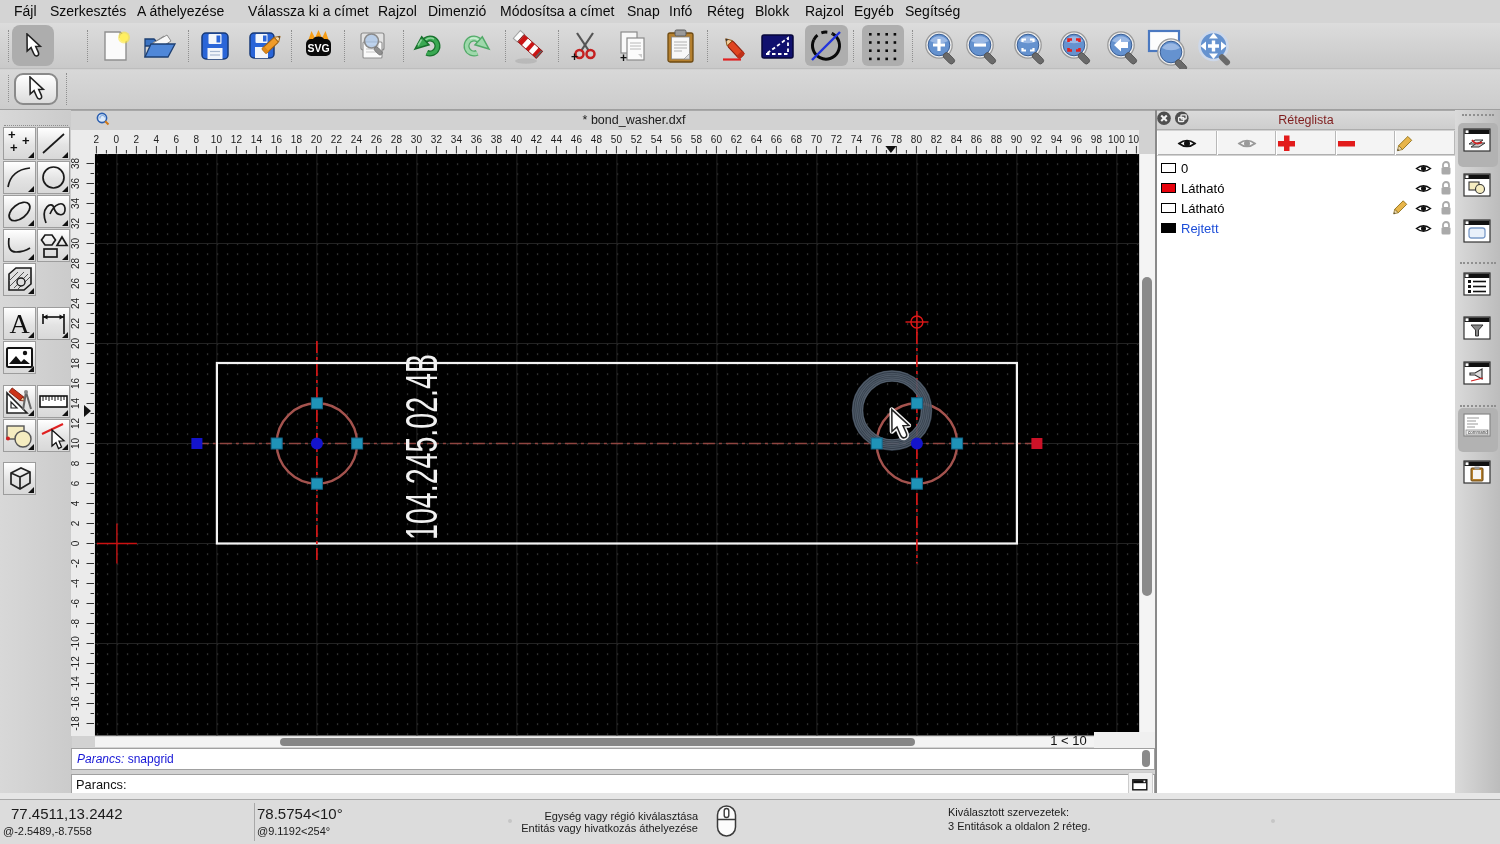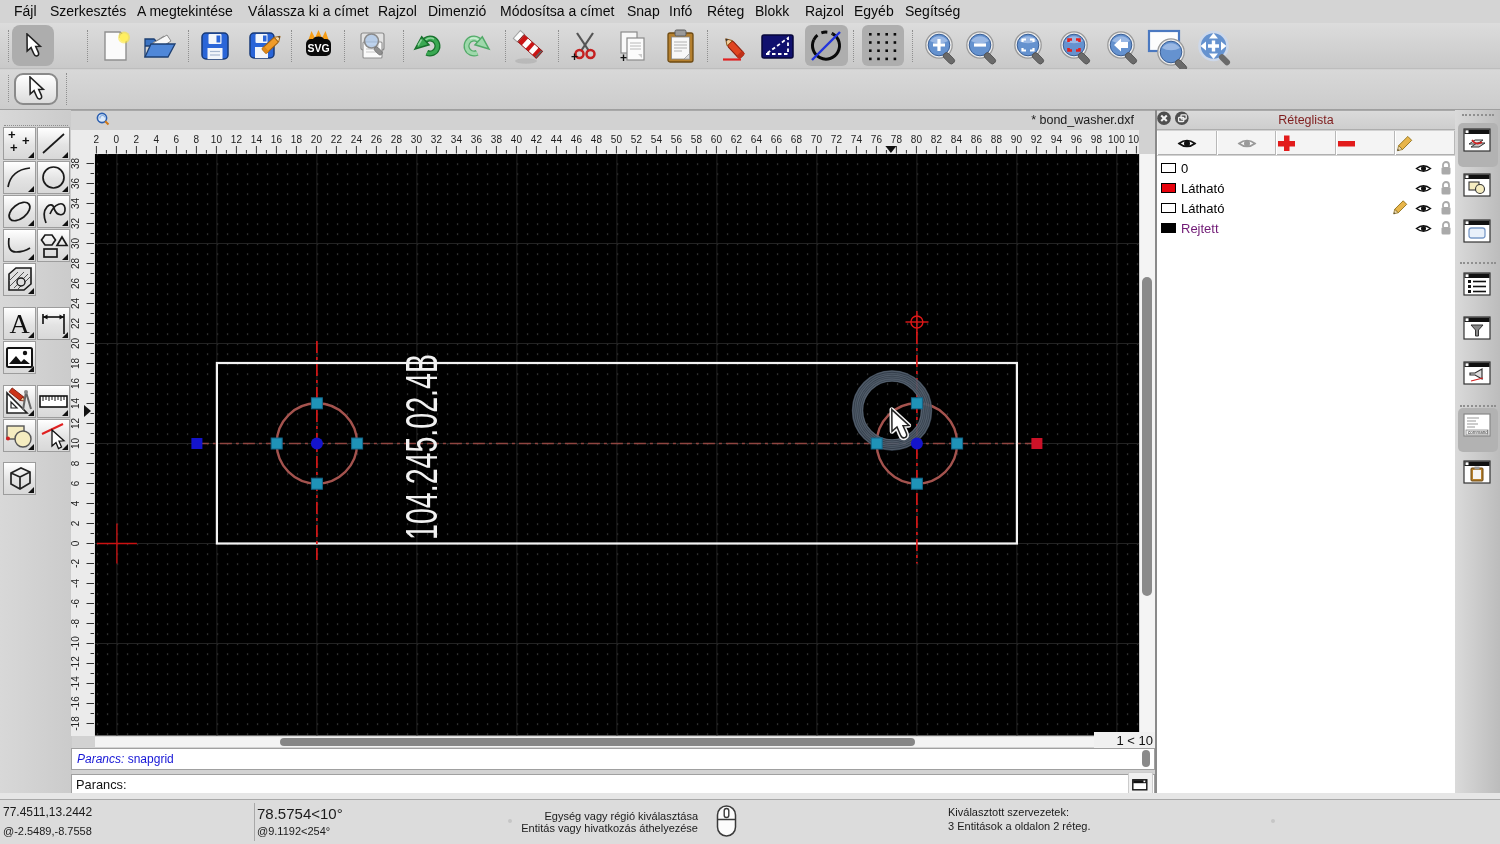--- a/index.html
+++ b/index.html
@@ -4,21 +4,21 @@
 html,body{width:1500px;height:844px;overflow:hidden;font-family:"Liberation Sans",sans-serif;background:#d2d2d2}
 .abs{position:absolute}
 .mi{position:absolute;top:0;height:23px;line-height:23px;font-size:14px;color:#0a0a0a;white-space:nowrap}
 .sep{position:absolute;width:0;border-left:1.6px dotted #8f8f8f}
 .tbtn{position:absolute;width:33px;height:33px;background:linear-gradient(#ffffff,#e3e3e3 55%,#d8d8d8);border:1px solid #9d9d9d}
 .corner{position:absolute;right:1px;bottom:1px;width:0;height:0;border-left:6px solid transparent;border-bottom:6px solid #111}
 </style></head><body>
 <div class="abs" style="left:0;top:0;width:1500px;height:23px;background:#d4d4d4"></div>
 <div class="mi" style="left:14px">Fájl</div>
 <div class="mi" style="left:50px">Szerkesztés</div>
-<div class="mi" style="left:137px">A megtekintése</div>
+<div class="mi" style="left:137px">A áthelyezése</div>
 <div class="mi" style="left:248px">Válassza ki a címet</div>
 <div class="mi" style="left:378px">Rajzol</div>
 <div class="mi" style="left:428px">Dimenzió</div>
 <div class="mi" style="left:500px">Módosítsa a címet</div>
 <div class="mi" style="left:627px">Snap</div>
 <div class="mi" style="left:669px">Infó</div>
 <div class="mi" style="left:707px">Réteg</div>
 <div class="mi" style="left:755px">Blokk</div>
 <div class="mi" style="left:805px">Rajzol</div>
 <div class="mi" style="left:854px">Egyéb</div>
@@ -393,21 +393,21 @@
     </svg>
     <div class="corner"></div>
   </div>
 <div class="tbtn" style="left:2.5px;top:462px">
     <svg style="position:absolute;left:0;top:0;overflow:hidden" width="31" height="31">
       <path d="M7 10 L17 5 L26 9 L26 20 L16 26 L7 21 Z M7 10 L16 14 L16 26 M16 14 L26 9" fill="none" stroke="#222" stroke-width="1.7"></path>
     </svg>
     <div class="corner"></div>
   </div>
 <div class="abs" style="left:71px;top:110px;width:1084px;height:20px;background:#d2d2d2;border-top:1px solid #a8a8a8"></div>
-<div class="abs" style="left:134px;top:113px;width:1000px;height:17px;text-align:right;font-size:12.5px;color:#1a1a1a">* bond_washer.dxf</div>
+<div class="abs" style="left:134px;top:113px;width:1000px;height:17px;text-align:center;font-size:12.5px;color:#1a1a1a">* bond_washer.dxf</div>
 <svg style="position:absolute;left:96px;top:112px;overflow:hidden" width="14" height="14">
     <circle cx="6" cy="6" r="4.6" fill="#ddeafa" stroke="#2b5fb0" stroke-width="1.6"></circle>
     <line x1="9.2" y1="9.2" x2="12.5" y2="12.5" stroke="#d07818" stroke-width="2"></line>
     <path d="M4 6.5 a2.5 2.5 0 0 1 5 -1" fill="none" stroke="#8ab0e0" stroke-width="1.2"></path>
   </svg>
 <svg style="position:absolute;left:71px;top:130px;overflow:hidden" width="1068" height="24">
     <rect x="0" y="0" width="1084" height="24" fill="#ebebeb"></rect>
     <line x1="25.4" y1="16" x2="25.4" y2="23.5" stroke="#333" stroke-width="1"></line>
     <text x="25.4" y="13" font-size="10" fill="#222" text-anchor="middle" font-family="Liberation Sans">2</text>
     <line x1="35.4" y1="20" x2="35.4" y2="23.5" stroke="#333" stroke-width="1"></line>
@@ -725,21 +725,21 @@
         <path d="M0 0 L0.2 21.8 L5.2 17.4 L8.7 25.4 Q10.3 29.2 13.2 28 Q16 26.8 14.3 23 L11.2 16.1 L17.1 15.8 Z" fill="none" stroke="#f5f5f5" stroke-width="4.6" stroke-linejoin="round"></path>
         <path d="M0 0 L0.2 21.8 L5.2 17.4 L8.7 25.4 Q10.3 29.2 13.2 28 Q16 26.8 14.3 23 L11.2 16.1 L17.1 15.8 Z" fill="#ffffff" stroke="#222" stroke-width="1.5"></path>
       </g>
     </g>
   </svg>
 <div class="abs" style="left:94.5px;top:735.5px;width:1044.5px;height:11.5px;background:#f3f3f3;border-top:1px solid #d8d8d8"></div>
 <div class="abs" style="left:280px;top:737.5px;width:635px;height:8.5px;background:#868686;border-radius:4.2px"></div>
 <div class="abs" style="left:1139px;top:154px;width:16px;height:581.5px;background:#f4f4f4;border-left:1px solid #d0d0d0"></div>
 <div class="abs" style="left:1141.5px;top:277px;width:10px;height:319px;background:#8a8a8a;border-radius:5px"></div>
 <div class="abs" style="left:1094px;top:732px;width:61px;height:15.5px;background:#f0f0f0"></div>
-<div class="abs" style="left:1094px;top:733px;width:59px;height:14px;font-size:13px;color:#111;text-align:right">1 &lt; 10</div>
+<div class="abs" style="left:1039px;top:733px;width:59px;height:14px;font-size:13px;color:#111;text-align:center">1 &lt; 10</div>
 <div class="abs" style="left:71px;top:748px;width:1084px;height:22px;background:#fff;border:1px solid #a0a0a0"></div>
 <div class="abs" style="left:77px;top:751.5px;font-size:12px;color:#1616d6"><i>Parancs:</i> snapgrid</div>
 <div class="abs" style="left:1141.5px;top:750px;width:8.5px;height:16.5px;background:#8a8a8a;border-radius:4px"></div>
 <div class="abs" style="left:71px;top:774px;width:1084px;height:21px;background:#fff;border:1px solid #a0a0a0"></div>
 <div class="abs" style="left:76px;top:777px;font-size:12.8px;color:#111">Parancs:</div>
 <div class="abs" style="left:1128px;top:772px;width:24.5px;height:24px;background:#f0f0f0;border:1px solid #cccccc"></div>
 <svg style="position:absolute;left:1132px;top:779px;overflow:hidden" width="16" height="12">
     <rect x="0.8" y="0.8" width="14" height="10" fill="#fff" stroke="#111" stroke-width="1.4"></rect>
     <rect x="1.2" y="1.2" width="13.2" height="3" fill="#111"></rect>
     <rect x="11.5" y="1.6" width="1.8" height="1.6" fill="#fff"></rect>
@@ -807,21 +807,21 @@
 <div class="abs" style="left:1181px;top:200.5px;font-size:13px;color:#000000">Látható</div>
 <svg style="position:absolute;left:1415px;top:203px;overflow:hidden" width="17" height="11">
     <path d="M1.5 5.5 Q8.5 0 15.5 5.5 Q8.5 11 1.5 5.5 Z" fill="none" stroke="#111" stroke-width="1.5"></path>
     <circle cx="8.5" cy="5.5" r="2.5" fill="#111"></circle>
   </svg>
 <svg style="position:absolute;left:1439px;top:200px;overflow:hidden" width="14" height="16">
     <path d="M4 7 V5 a3 3 0 0 1 6 0 v2" fill="none" stroke="#aaa" stroke-width="1.8"></path>
     <rect x="2.5" y="7" width="9" height="7.5" rx="1.5" fill="#aaa"></rect>
   </svg>
 <div class="abs" style="left:1161px;top:223px;width:15px;height:9.5px;background:#000000;border:1.6px solid #000"></div>
-<div class="abs" style="left:1181px;top:220.5px;font-size:13px;color:#701a75">Rejtett</div>
+<div class="abs" style="left:1181px;top:220.5px;font-size:13px;color:#1d4ed8">Rejtett</div>
 <svg style="position:absolute;left:1415px;top:223px;overflow:hidden" width="17" height="11">
     <path d="M1.5 5.5 Q8.5 0 15.5 5.5 Q8.5 11 1.5 5.5 Z" fill="none" stroke="#111" stroke-width="1.5"></path>
     <circle cx="8.5" cy="5.5" r="2.5" fill="#111"></circle>
   </svg>
 <svg style="position:absolute;left:1439px;top:220px;overflow:hidden" width="14" height="16">
     <path d="M4 7 V5 a3 3 0 0 1 6 0 v2" fill="none" stroke="#aaa" stroke-width="1.8"></path>
     <rect x="2.5" y="7" width="9" height="7.5" rx="1.5" fill="#aaa"></rect>
   </svg>
 <svg style="position:absolute;left:1390px;top:199px;overflow:hidden" width="20" height="17">
     <g transform="rotate(135 10 8.5)">
@@ -899,21 +899,21 @@
     <rect x="1.5" y="1.5" width="25" height="4.5" fill="#111"></rect>
     <rect x="2.5" y="2.3" width="3" height="2.8" fill="#fff"></rect>
     <rect x="8" y="8" width="12" height="13" rx="1" fill="#b5802f" stroke="#6e4a12" stroke-width="1"></rect>
     <rect x="11.5" y="6.5" width="5" height="3" fill="#999"></rect>
     <rect x="10" y="10" width="8" height="9" fill="#f5f5f5"></rect>
   </svg>
 <div class="abs" style="left:1460px;top:262px;width:36px;border-top:2px dotted #8f8f8f"></div>
 <div class="abs" style="left:1460px;top:405px;width:36px;border-top:2px dotted #8f8f8f"></div>
 <div class="abs" style="left:0;top:793px;width:1500px;height:6px;background:#e6e6e6"></div>
 <div class="abs" style="left:0;top:799px;width:1500px;height:45px;background:#dcdcdc;border-top:1px solid #a8a8a8"></div>
-<div class="abs" style="left:3px;top:804.5px;font-size:12px;color:#1a1a1a;white-space:nowrap">77.4511,13.2442</div>
+<div class="abs" style="left:11px;top:804.5px;font-size:15px;color:#1a1a1a;white-space:nowrap">77.4511,13.2442</div>
 <div class="abs" style="left:3px;top:824.5px;font-size:11px;color:#1a1a1a;white-space:nowrap">@-2.5489,-8.7558</div>
 <div class="abs" style="left:257px;top:804.5px;font-size:15px;color:#1a1a1a;white-space:nowrap">78.5754&lt;10°</div>
 <div class="abs" style="left:257px;top:824.5px;font-size:11px;color:#1a1a1a;white-space:nowrap">@9.1192&lt;254°</div>
 <div class="abs" style="left:698px;top:810px;font-size:11px;color:#1a1a1a;text-align:right;width:250px;margin-left:-250px;white-space:nowrap">Egység vagy régió kiválasztása</div>
 <div class="abs" style="left:698px;top:821.5px;font-size:11px;color:#1a1a1a;text-align:right;width:250px;margin-left:-250px;white-space:nowrap">Entitás vagy hivatkozás áthelyezése</div>
 <div class="abs" style="left:948px;top:806px;font-size:11px;color:#1a1a1a;white-space:nowrap">Kiválasztott szervezetek:</div>
 <div class="abs" style="left:948px;top:819.5px;font-size:11px;color:#1a1a1a;white-space:nowrap">3 Entitások a oldalon 2 réteg.</div>
 <div class="abs" style="left:254px;top:803px;width:1px;height:38px;background:#a8a8a8"></div>
 <svg style="position:absolute;left:714px;top:804px;overflow:hidden" width="26" height="34">
     <rect x="3.5" y="2" width="18" height="30" rx="9" fill="#fcfcfc" stroke="#3a3a3a" stroke-width="1.5"></rect>

